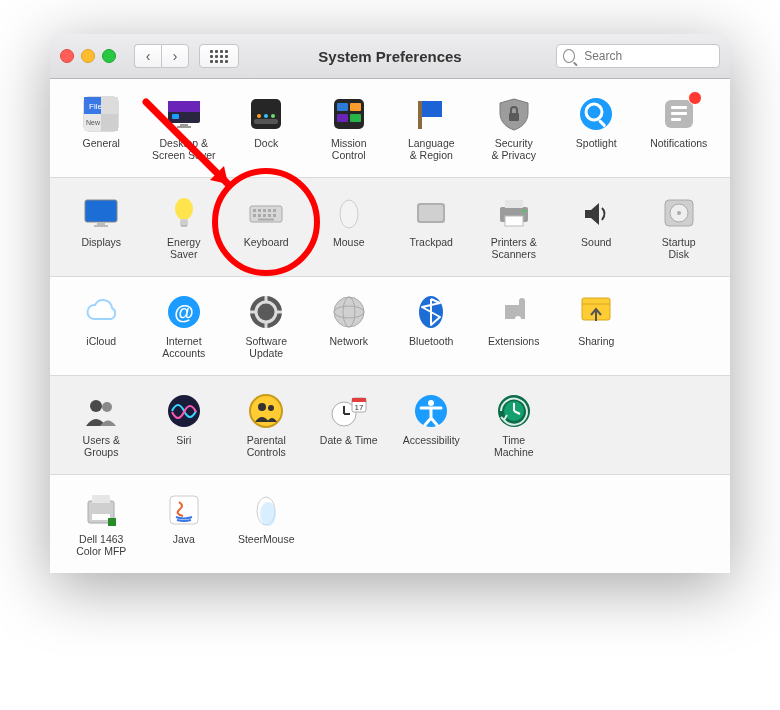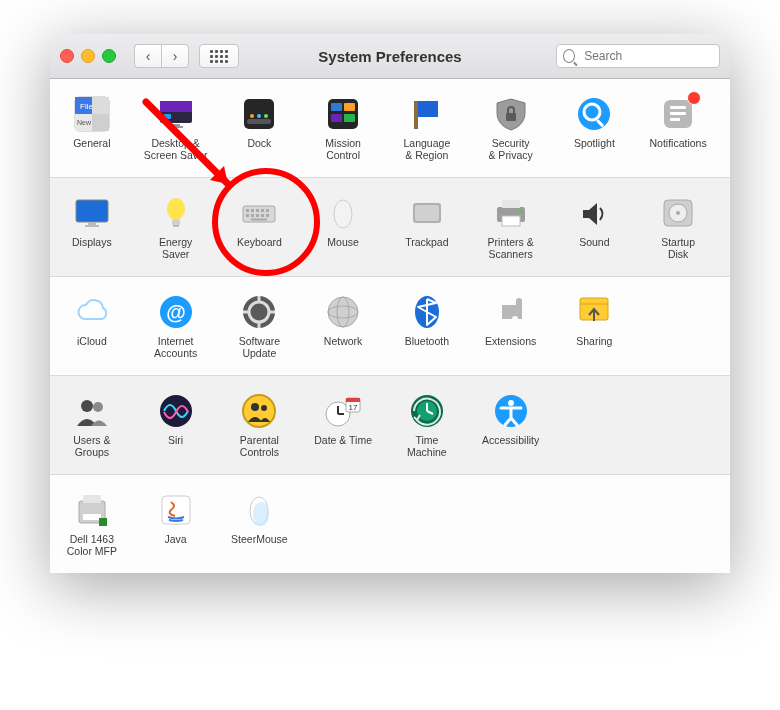--- a/index.html
+++ b/index.html
@@ -58,21 +58,21 @@
     margin-left:auto;display:flex;align-items:center;gap:5px;
     background:#ffffff;border:1px solid #c6c5c7;border-radius:4px;
     height:22px;padding:0 6px;width:150px;
   }
   .search input{border:none;outline:none;font-size:12px;background:transparent;width:100%;color:#333}
   .search-icon{width:12px;height:12px;border:1.5px solid #888;border-radius:50%;position:relative;margin-right:2px}
   .search-icon::after{content:"";position:absolute;width:5px;height:1.5px;background:#888;bottom:-2px;right:-4px;transform:rotate(45deg);border-radius:1px}
 
   
   .pane{display:flex;flex-direction:column}
-  .row{display:grid;grid-template-columns:repeat(8,1fr);padding:12px 10px 10px 0}
+  .row{display:grid;grid-template-columns:repeat(8,1fr);padding:12px 10px 10px 10px}
   .row.light{background:var(--row-light)}
   .row.dark{background:var(--row-dark)}
   .row + .row{border-top:1px solid #dadada}
   .item{
     display:flex;flex-direction:column;align-items:center;justify-content:start;
     gap:4px;cursor:pointer;position:relative;
     padding:4px 2px 6px 2px;border-radius:4px;
   }
   .item .icon-box{width:38px;height:38px;display:flex;align-items:center;justify-content:center;position:relative}
   .item .label{font-size:10.5px;line-height:12px;color:var(--text);text-align:center;min-height:24px;white-space:pre-line}
@@ -361,36 +361,36 @@
 Controls</div>
           </div>
           <div class="item" id="item-date-time">
             <div class="icon-box">
               <svg width="38" height="38" viewBox="0 0 38 38">
                 <use href="#ico-date-time"></use>
               </svg>
             </div>
             <div class="label">Date &amp; Time</div>
           </div>
+          <div class="item" id="item-accessibility">
+            <div class="icon-box">
+              <svg width="38" height="38" viewBox="0 0 38 38">
+                <use href="#ico-accessibility"></use>
+              </svg>
+            </div>
+            <div class="label">Accessibility</div>
+          </div>
           <div class="item" id="item-time-machine">
             <div class="icon-box">
               <svg width="38" height="38" viewBox="0 0 38 38">
                 <use href="#ico-time-machine"></use>
               </svg>
             </div>
             <div class="label">Time
 Machine</div>
-          </div>
-          <div class="item" id="item-accessibility">
-            <div class="icon-box">
-              <svg width="38" height="38" viewBox="0 0 38 38">
-                <use href="#ico-accessibility"></use>
-              </svg>
-            </div>
-            <div class="label">Accessibility</div>
           </div>
         </div>
         <div class="row light">
           <div class="item" id="item-dell-2155">
             <div class="icon-box">
               <svg width="38" height="38" viewBox="0 0 38 38">
                 <use href="#ico-dell-2155"></use>
               </svg>
             </div>
             <div class="label">Dell 1463

